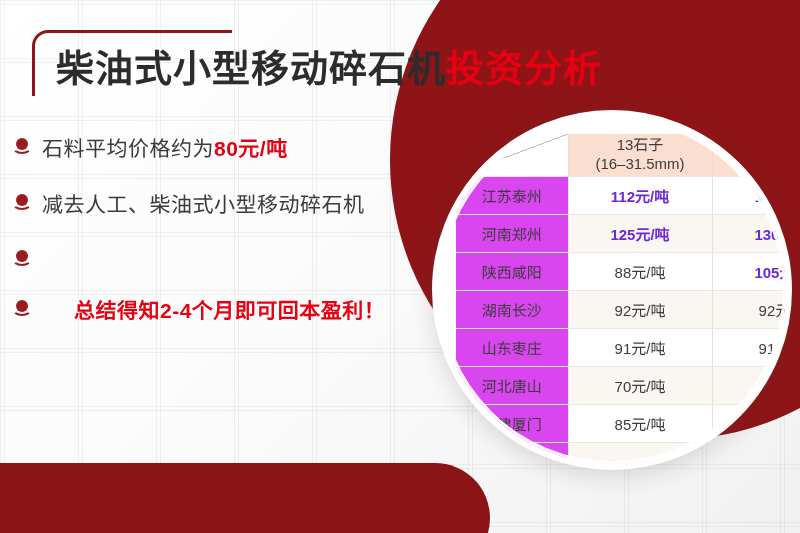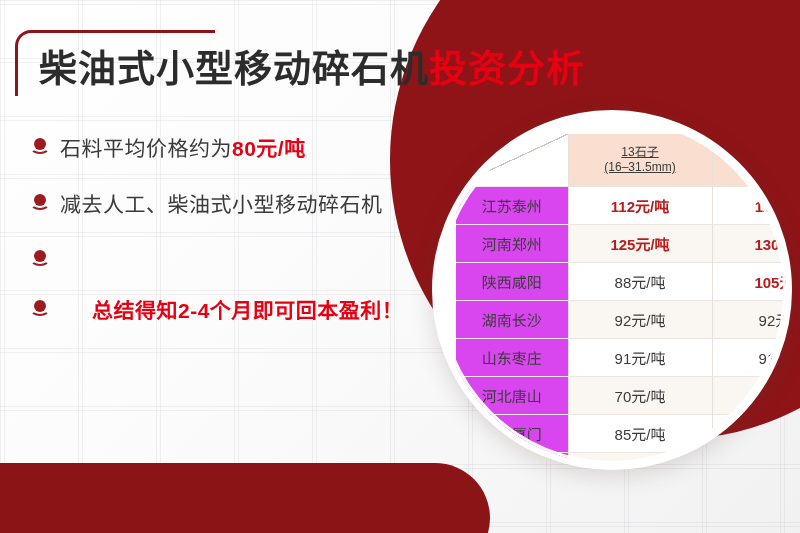--- a/index.html
+++ b/index.html
@@ -58,21 +58,21 @@
     bottom: -40px;
     width: 610px;
     height: 110px;
     background: #8b1416;
     border-radius: 0 56px 56px 0;
   }
 
   
   .title-wrap {
     position: absolute;
-    left: 15px;
+    left: 32px;
     top: 30px;
     padding-left: 24px;
   }
   .title-bracket {
     position: absolute;
     left: 0;
     top: 0;
     width: 200px;
     height: 66px;
     border-left: 3px solid #8e1417;
@@ -98,21 +98,21 @@
     letter-spacing: 1px;
     color: #2c2c2c;
     white-space: nowrap;
     margin-top: 18px;
   }
   .title .accent { color: #e60012; }
 
   
   .bullets {
     position: absolute;
-    left: 30px;
+    left: 12px;
     top: 132px;
     width: 420px;
   }
   .bullet-row {
     display: flex;
     align-items: flex-start;
     margin-bottom: 22px;
   }
   .bullet-icon {
     flex: 0 0 auto;
@@ -200,26 +200,25 @@
     height: 38px;
     text-align: center;
     vertical-align: middle;
     border-right: 1px solid #e7dfd9;
     border-bottom: 1px solid #ece5df;
     padding: 2px 4px;
     font-weight: normal;
     white-space: nowrap;
   }
   .price-table thead th {
-    height: 52px;
+    height: 36px;
     background: #fadfd0;
     line-height: 1.25;
-    font-size: 12px;
+    font-size: 15px;
     color: #3c3c3c;
-    text-decoration: underline;
   }
   .price-table thead th.corner {
     background: #ffffff;
     position: relative;
   }
   .price-table thead th.corner::after {
     content: "";
     position: absolute;
     left: 0; top: 0;
     width: 100%; height: 100%;
@@ -228,21 +227,21 @@
         #cfc6c0 calc(50% - 0.6px),
         #cfc6c0 calc(50% + 0.6px),
         transparent calc(50% + 0.6px));
   }
   .price-table tbody td.city {
     background: #d946ef;
     color: #3c3c3c;
   }
   .price-table tbody tr:nth-child(odd) td.val { background: #ffffff; }
   .price-table tbody tr:nth-child(even) td.val { background: #faf7f2; }
-  .price-table td.val.red { color: #b91c1c; font-weight: bold; }
+  .price-table td.val.red { color: #6d28d9; font-weight: bold; }
   .price-table td.dash { color: #6d6d6d; }
 
   
   .circle-ring {
     position: absolute;
     inset: 0;
     border-radius: 50%;
     box-shadow: inset 0 0 0 3px rgba(255,255,255,0.95);
     pointer-events: none;
   }

